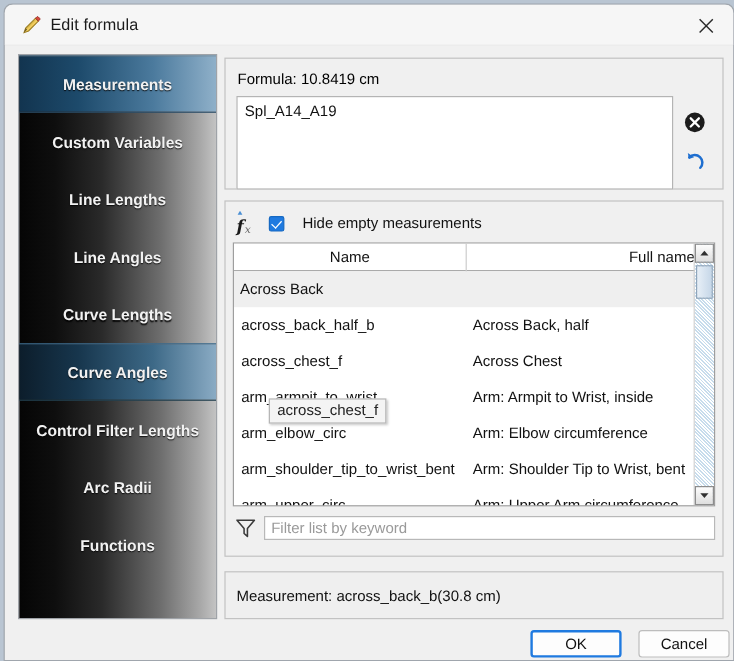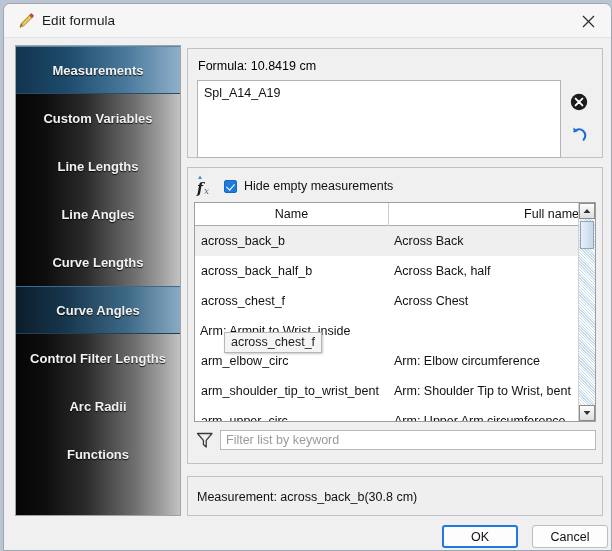--- a/index.html
+++ b/index.html
@@ -169,20 +169,21 @@
     width: 26px;
     height: 24px;
   }
   #hide-empty-row {
     position: absolute;
     left: 36px;
     top: 11px;
     display: flex;
     align-items: center;
     cursor: pointer;
+    gap: 8px;
   }
   #hide-empty-check {
     width: 13px;
     height: 13px;
     background: #1f7ae0;
     border: 1px solid #1669c2;
     border-radius: 2px;
     position: relative;
     box-sizing: border-box;
     margin-right: 7px;
@@ -462,32 +463,32 @@
     </div>
 
     <div id="table-wrap">
       <div id="table-head">
         <div class="th" id="th-name">Name</div>
         <div class="th" id="th-full">Full name</div>
       </div>
 
       <div id="rows">
         <div class="row sel">
-          <span class="cell-name">across_back_b</span>
           <span class="cell-full">Across Back</span>
         </div>
         <div class="row">
           <span class="cell-name">across_back_half_b</span>
           <span class="cell-full">Across Back, half</span>
         </div>
         <div class="row">
           <span class="cell-name">across_chest_f</span>
           <span class="cell-full">Across Chest</span>
         </div>
         <div class="row">
+          <span class="cell-name">arm_armpit_to_wrist</span>
           <span class="cell-full">Arm: Armpit to Wrist, inside</span>
         </div>
         <div class="row">
           <span class="cell-name">arm_elbow_circ</span>
           <span class="cell-full">Arm: Elbow circumference</span>
         </div>
         <div class="row">
           <span class="cell-name">arm_shoulder_tip_to_wrist_bent</span>
           <span class="cell-full">Arm: Shoulder Tip to Wrist, bent</span>
         </div>

